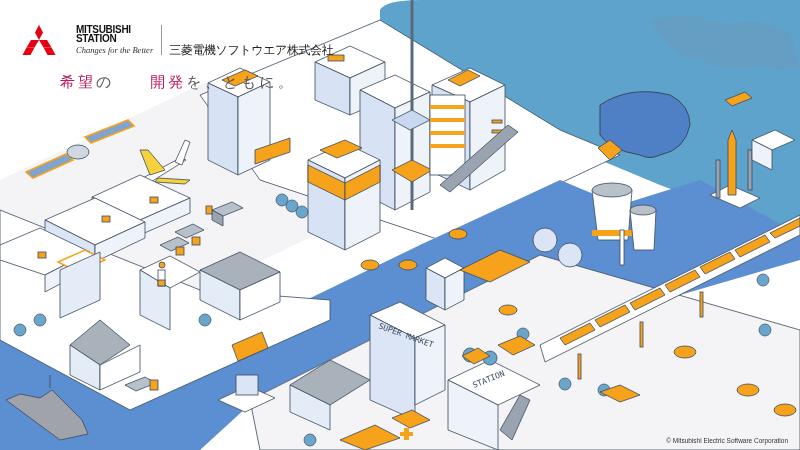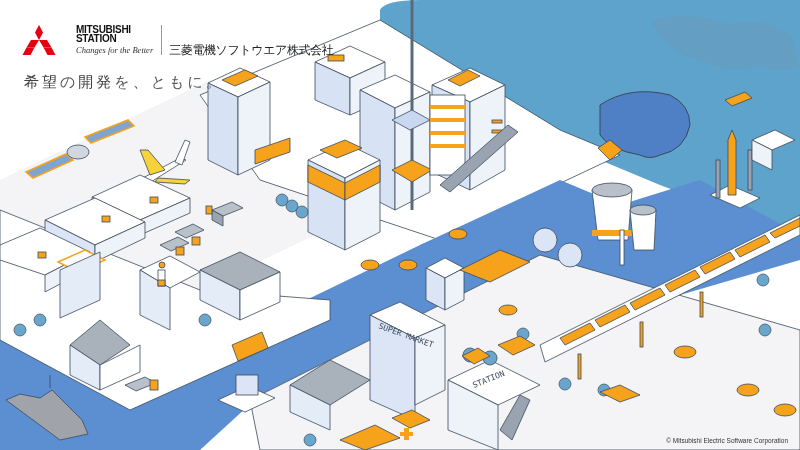--- a/index.html
+++ b/index.html
@@ -6,21 +6,21 @@
   body { width: 800px; height: 450px; overflow: hidden; background: #ffffff; font-family: "DejaVu Sans", sans-serif; position: relative; }
   .stage { position: absolute; left: 0; top: 0; width: 800px; height: 450px; }
   .logo { position: absolute; left: 22px; top: 20px; display: flex; align-items: center; }
   .logo-mark { width: 34px; height: 30px; }
   .logo-words { margin-left: 20px; line-height: 1; }
   .logo-name { font-family: "Liberation Sans", sans-serif; font-weight: bold; font-size: 10px; color: #111; letter-spacing: -0.3px; line-height: 9px; }
   .logo-slogan { font-family: "Liberation Serif", serif; font-style: italic; font-size: 8.5px; color: #333; margin-top: 3px; white-space: nowrap; }
   .logo-divider { width: 1px; height: 30px; background: #999; margin: 0 7px 0 8px; }
   .company { font-family: "DejaVu Sans", sans-serif; font-size: 12px; color: #222; white-space: nowrap; letter-spacing: -0.4px; margin-top: 22px; }
   .tagline { position: absolute; left: 24px; top: 73px; font-family: "DejaVu Sans", sans-serif; font-size: 15px; letter-spacing: 3px; white-space: nowrap; }
-  .tagline .red { color: #404040; }
+  .tagline .red { color: #be185d; margin-left: 36px; }
   .tagline .gray { color: #555; }
   .copyright { position: absolute; right: 12px; bottom: 6px; font-family: "Liberation Sans", sans-serif; font-size: 6.5px; color: #333; white-space: nowrap; }
 </style>
 </head>
 <body>
 
 <div class="stage">
 <svg width="800" height="450" viewBox="0 0 800 450" xmlns="http://www.w3.org/2000/svg">
 
   <g>

